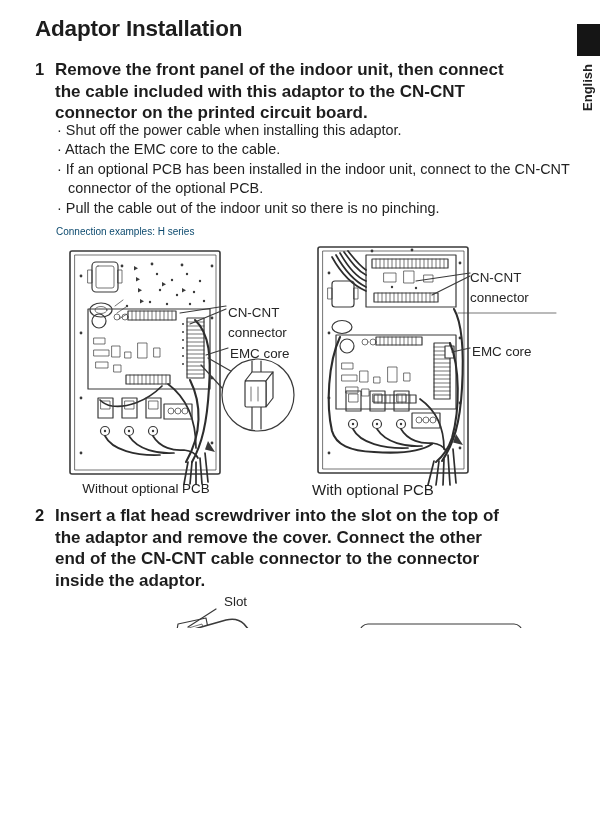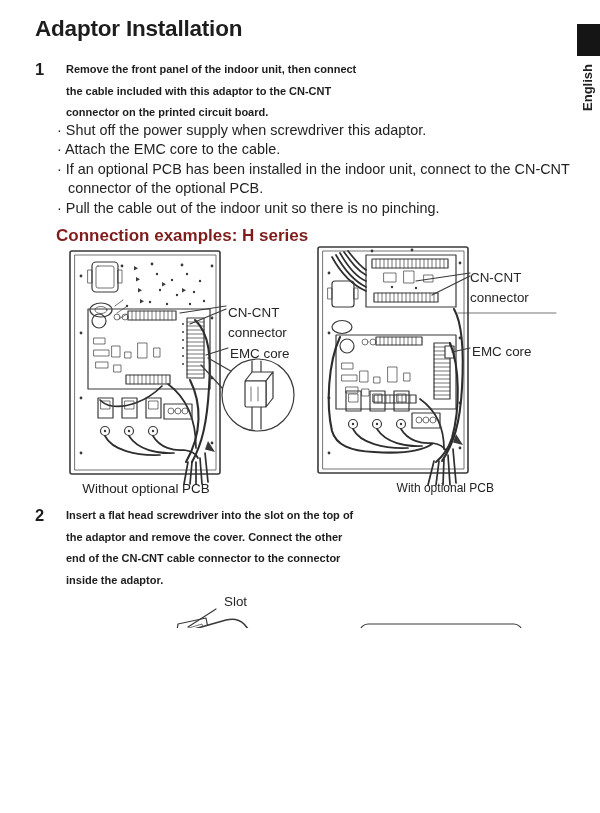--- a/index.html
+++ b/index.html
@@ -5,33 +5,33 @@
   html,body{margin:0;padding:0;background:#fff;}
   #page{position:relative;width:600px;height:628px;background:#ffffff;overflow:hidden;
         font-family:"Liberation Sans","DejaVu Sans",sans-serif;color:#1d1d1d;}
   .abs{position:absolute;}
   #title{left:35px;top:16px;font-size:22.5px;font-weight:700;letter-spacing:-0.2px;}
   #lang-tab{left:577px;top:24px;width:23px;height:32px;background:#151515;}
   #lang-wrap{left:574px;top:56px;width:26px;height:62px;display:flex;align-items:center;justify-content:center;}
   #lang-wrap span{transform:rotate(-90deg);white-space:nowrap;font-size:13px;font-weight:700;color:#222;}
   .step{display:flex;gap:7px;}
   .step-num{width:13px;font-size:16.5px;font-weight:700;line-height:21.6px;}
-  .step-text{width:528px;font-size:11px;font-weight:700;line-height:21.6px;margin-left:11px;}
+  .step-text{width:528px;font-size:17px;font-weight:700;line-height:21.6px;}
   #step1{left:35px;top:59px;}
   #bullets{left:57px;top:121px;width:518px;font-size:14.4px;line-height:19.4px;color:#222;}
   .bullet{padding-left:11px;text-indent:-11px;}
-  #conn-ex{left:56px;top:226px;font-size:17px;color:#7f1d1d;font-weight:bold;}
+  #conn-ex{left:56px;top:226px;font-size:10px;color:#0c4a6e;}
   #step2{left:35px;top:505px;}
   .diag-label{font-size:13.4px;color:#262626;line-height:19.5px;}
   #lbl-cn1{left:228px;top:303px;width:84px;}
   #lbl-emc1{left:230px;top:344px;width:90px;}
   #lbl-cn2{left:470px;top:268px;width:84px;}
   #lbl-emc2{left:472px;top:342px;width:90px;}
   #cap1{left:46px;top:481px;width:200px;text-align:center;font-size:13.4px;color:#222;}
-  #cap2{left:312px;top:481px;width:182px;text-align:right;font-size:12px;color:#222;}
+  #cap2{left:312px;top:481px;width:182px;text-align:left;font-size:15px;color:#222;}
   #lbl-slot{left:224px;top:594px;font-size:13.4px;color:#262626;}
   #lbl-connector{left:283px;top:660px;font-size:13.4px;color:#262626;margin-left:32px;}
   svg{position:absolute;overflow:visible;}
   .ln{fill:none;stroke:#3a3a3a;stroke-width:1.2;stroke-linecap:round;stroke-linejoin:round;}
   .th{stroke-width:1.6;}
   .hair{stroke-width:0.7;}
   .wire{fill:none;stroke:#2d2d2d;stroke-width:2.1;stroke-linecap:round;}
   .wire2{fill:none;stroke:#2d2d2d;stroke-width:1.7;stroke-linecap:round;}
   .dot{fill:#3a3a3a;stroke:none;}
   .wht{fill:#fff;}
@@ -51,21 +51,21 @@
   <div id="step1" class="abs step">
     <div class="step-num">1</div>
     <div class="step-text">
       <div>Remove the front panel of the indoor unit, then connect</div>
       <div>the cable included with this adaptor to the CN-CNT</div>
       <div>connector on the printed circuit board.</div>
     </div>
   </div>
 
   <div id="bullets" class="abs">
-    <div class="bullet">· Shut off the power supply when screwdriver this adaptor.</div>
+    <div class="bullet">· Shut off the power cable when installing this adaptor.</div>
     <div class="bullet">· Attach the EMC core to the cable.</div>
     <div class="bullet">· If an optional PCB has been installed in the indoor unit, connect to the CN-CNT connector of the optional PCB.</div>
     <div class="bullet">· Pull the cable out of the indoor unit so there is no pinching.</div>
   </div>
 
   <div id="conn-ex" class="abs">Connection examples: H series</div>
 
   <svg class="abs" style="left:62px;top:248px;" width="245" height="238" viewBox="0 0 245 238">
     <g>
       <rect class="ln th wht" x="8" y="3" width="150" height="223" rx="2"></rect>

